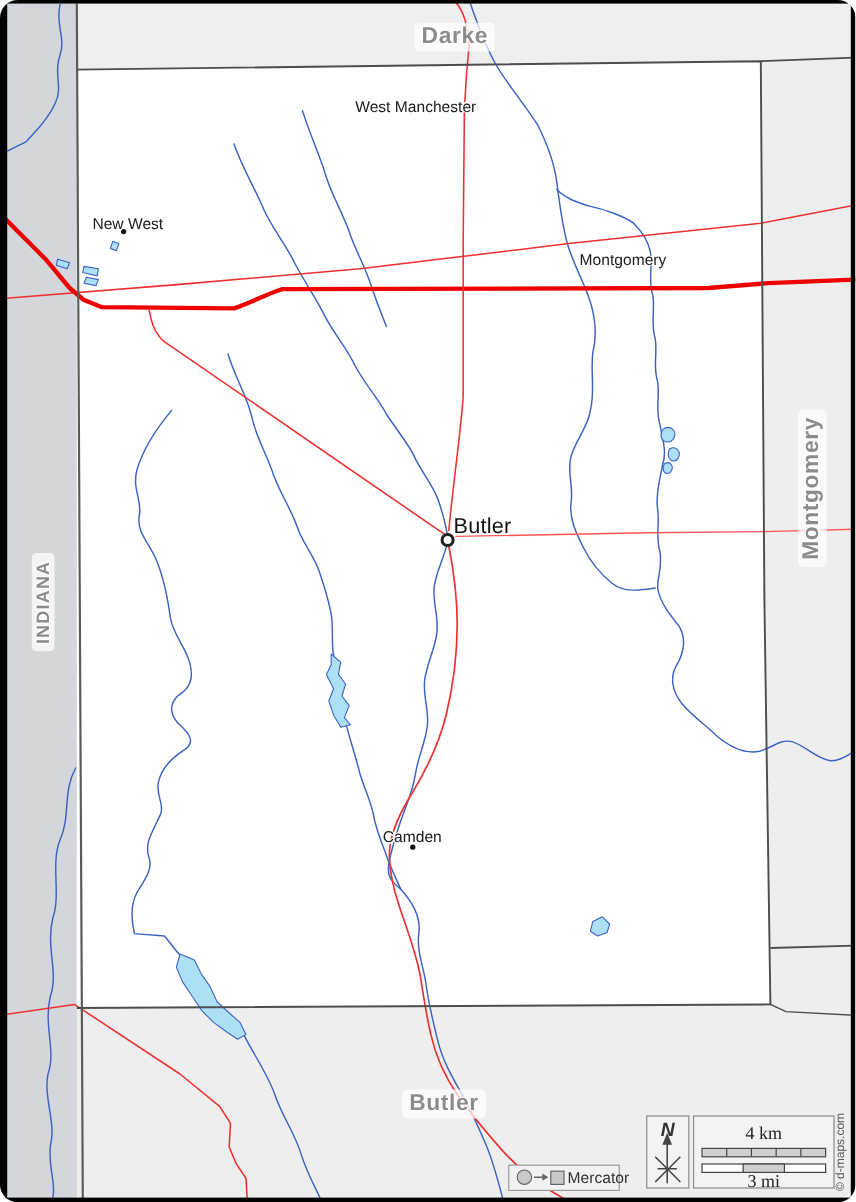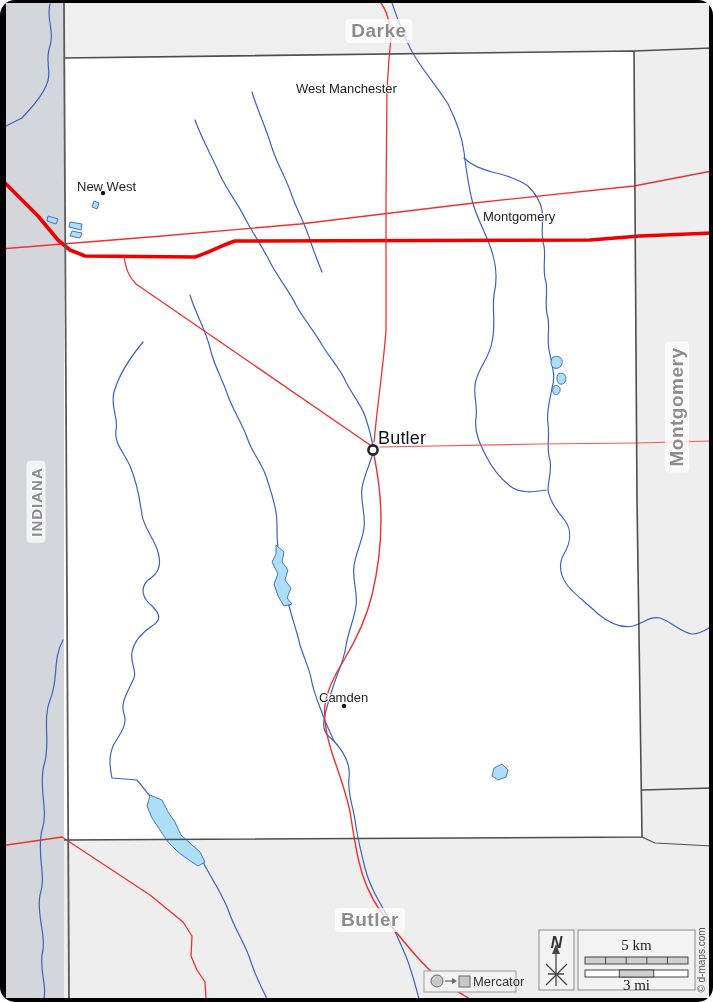--- a/index.html
+++ b/index.html
@@ -143,17 +143,17 @@
   <div class="lbl region vert" style="left:677px;top:407px;">Montgomery</div>
   <div class="lbl region vert" style="left:36px;top:502px;font-size:15px;letter-spacing:1px;">INDIANA</div>
 
   <div class="lbl city" style="left:296px;top:81px;width:90px;text-align:right;">West Manchester</div>
   <div class="lbl city" style="left:77px;top:179px;">New West</div>
   <div class="lbl city" style="left:483px;top:209px;">Montgomery</div>
   <div class="lbl seat" style="left:378px;top:428px;">Butler</div>
   <div class="lbl city" style="left:319px;top:690px;">Camden</div>
 
   <div class="lbl north" style="left:540px;top:934px;width:33px;">N</div>
-  <div class="lbl legendtxt serif" style="left:578px;top:937px;width:117px;">5 km</div>
+  <div class="lbl legendtxt serif" style="left:578px;top:937px;width:117px;">4 km</div>
   <div class="lbl legendtxt serif" style="left:578px;top:977px;width:117px;">3 mi</div>
   <div class="lbl mercator-label" style="left:473px;top:974px;">Mercator</div>
   <div class="lbl copyright vert" style="left:701px;top:960px;">© d-maps.com</div>
 </div>
 
 </body></html>

